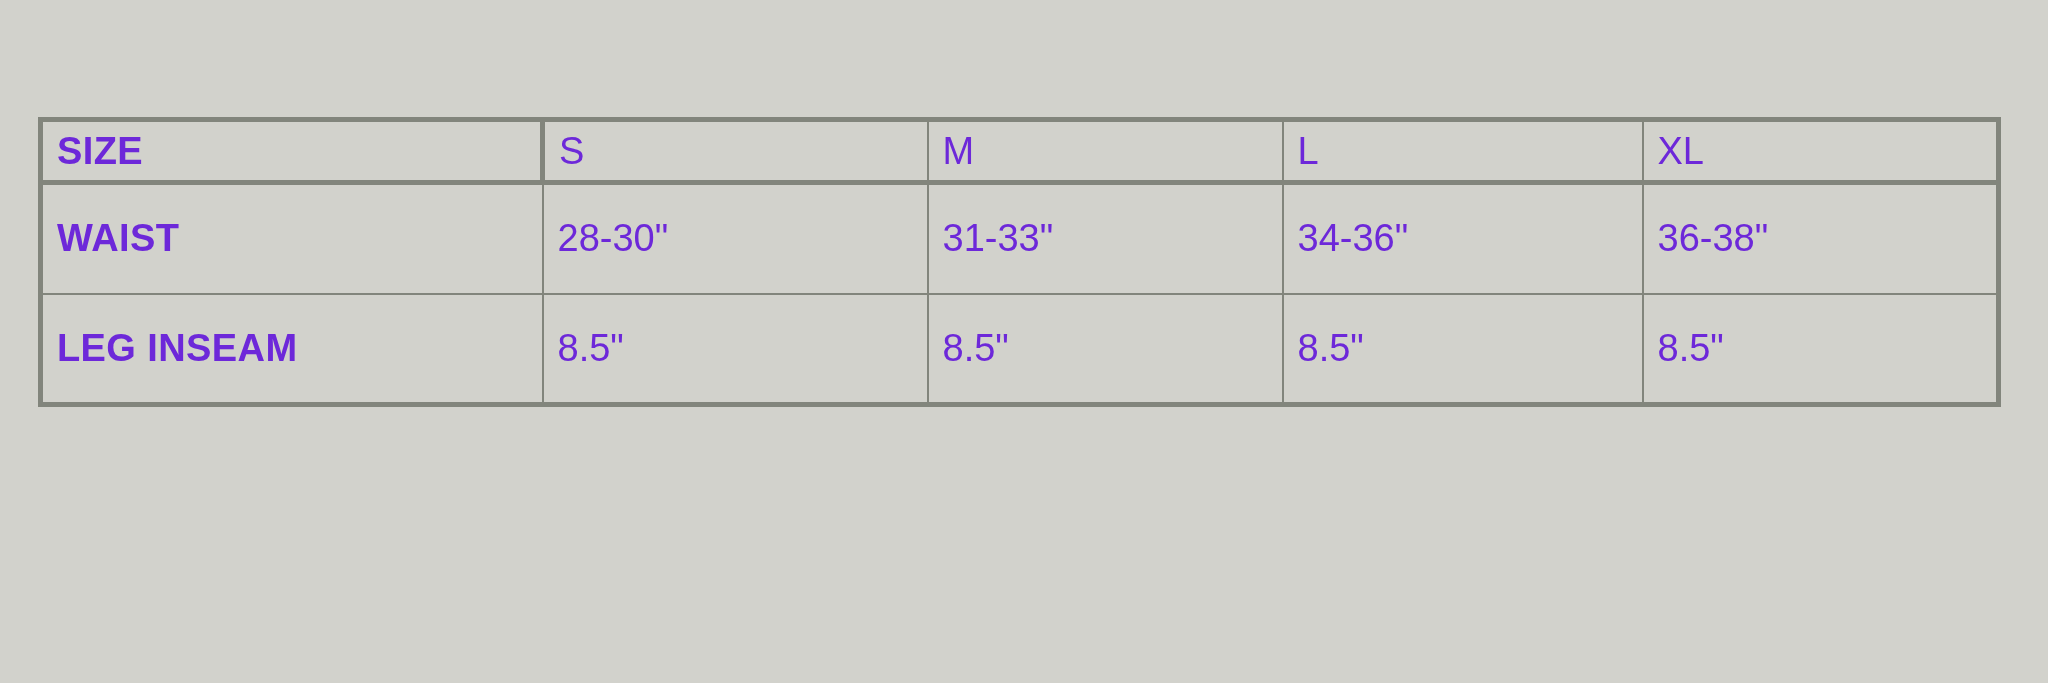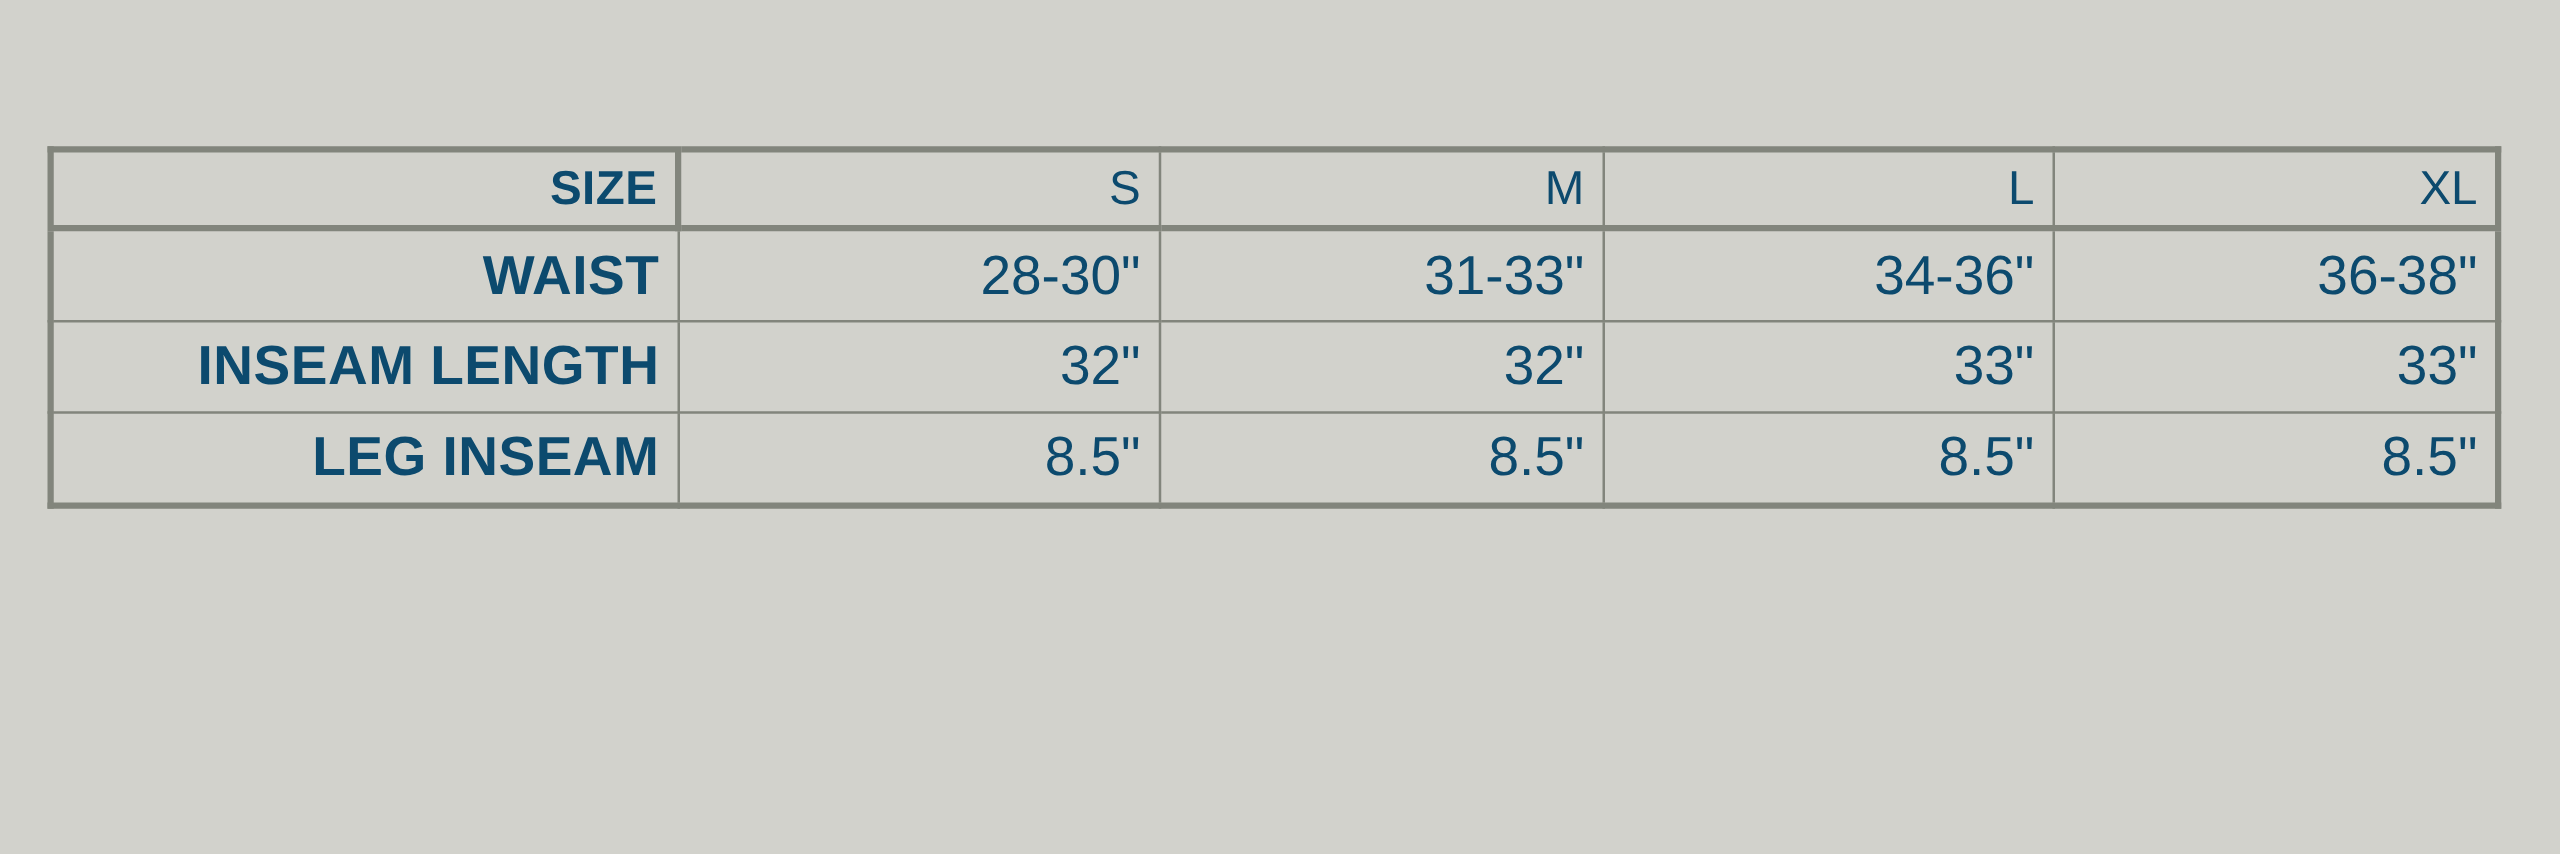--- a/index.html
+++ b/index.html
@@ -43,23 +43,23 @@
   col.c-label { width: 502px; }
   col.c-s     { width: 385px; }
   col.c-m     { width: 355px; }
   col.c-l     { width: 360px; }
   col.c-xl    { width: 356px; }
 
   table.size-chart td,
   table.size-chart th {
     border: 2px solid #82857c;
     padding: 0 14px;
-    text-align: right;
+    text-align: left;
     vertical-align: middle;
-    color: #0c4a6e;
+    color: #6d28d9;
     background: #d2d2cc;
     white-space: nowrap;
     overflow: hidden;
   }
 
   
   table.size-chart {
     border: 5px solid #82857c;
   }
 
@@ -73,21 +73,21 @@
   }
 
   
   tr.header-row .label-cell {
     font-weight: bold;
     letter-spacing: 0.4px;
   }
 
   tr.data-row td {
     height: 58px;
-    font-size: 44px;
+    font-size: 38px;
   }
 
   td.label-cell {
     font-weight: bold;
     letter-spacing: 0.4px;
     border-right: 5px solid #82857c;
   }
 
   tr.header-row th.label-cell {
     border-right: 5px solid #82857c;
@@ -122,27 +122,20 @@
       </thead>
       <tbody>
         <tr class="data-row">
           <td class="label-cell">WAIST</td>
           <td class="value-cell">28-30"</td>
           <td class="value-cell">31-33"</td>
           <td class="value-cell">34-36"</td>
           <td class="value-cell">36-38"</td>
         </tr>
         <tr class="data-row">
-          <td class="label-cell">INSEAM LENGTH</td>
-          <td class="value-cell">32"</td>
-          <td class="value-cell">32"</td>
-          <td class="value-cell">33"</td>
-          <td class="value-cell">33"</td>
-        </tr>
-        <tr class="data-row">
           <td class="label-cell">LEG INSEAM</td>
           <td class="value-cell">8.5"</td>
           <td class="value-cell">8.5"</td>
           <td class="value-cell">8.5"</td>
           <td class="value-cell">8.5"</td>
         </tr>
       </tbody>
     </table>
   </div>
 

